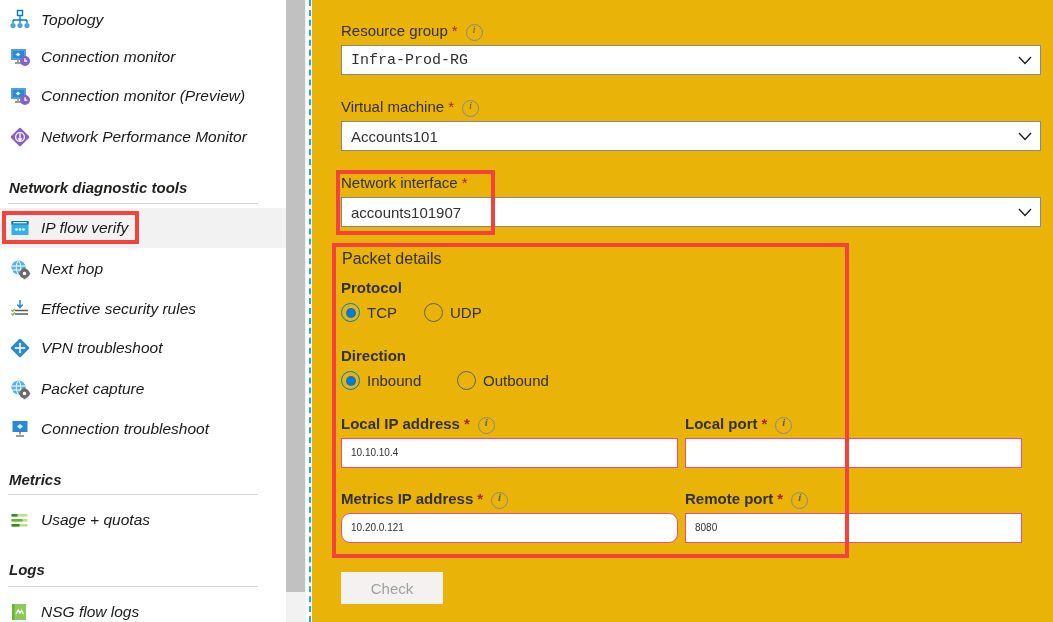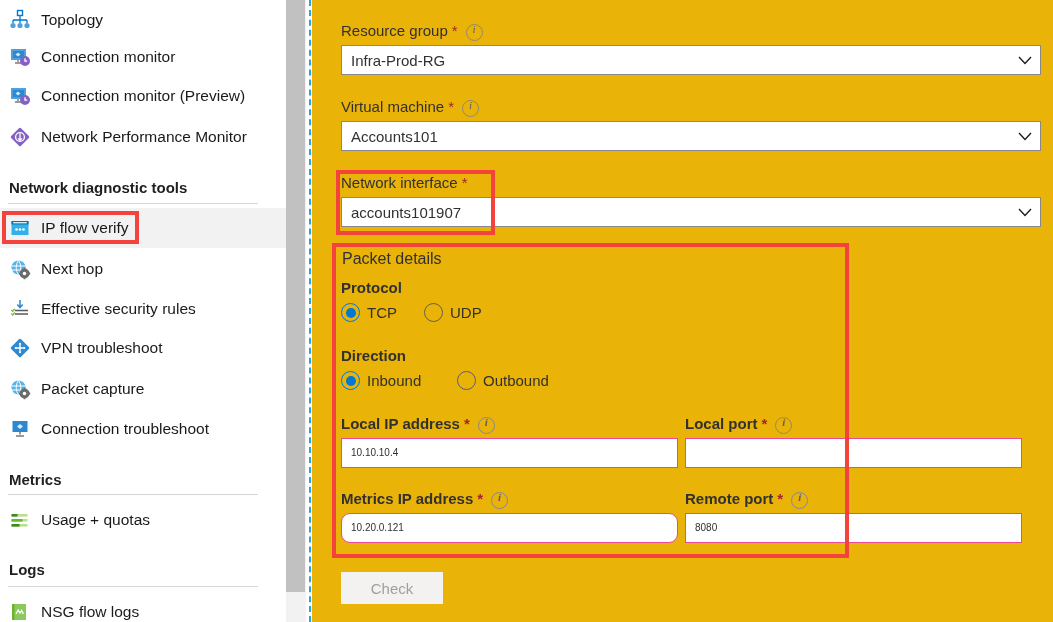--- a/index.html
+++ b/index.html
@@ -15,20 +15,21 @@
     background: #ffffff;
   }
 
   
   #sidebar {
     position: absolute;
     left: 0; top: 0;
     width: 286px; height: 622px;
     background: #ffffff;
     overflow: hidden;
+    font-style: italic;
   }
   .nav-item {
     position: absolute;
     left: 0;
     width: 286px;
     height: 40px;
     display: flex;
     align-items: center;
     box-sizing: border-box;
     padding-left: 9px;
@@ -397,21 +398,21 @@
 
   <div id="sb-track"></div>
   <div id="sb-thumb"></div>
   <div id="dash-divider"></div>
 
   <div id="main">
 
     <div class="field-label" style="left:29px; top:23px;">
       <span>Resource group</span><span class="req-star">*</span><span class="info-ico"></span>
     </div>
-    <div class="combo" style="left:29px; top:45px; width:700px;">
+    <div class="combo" style="left:29px; top:45px; width:700px;font-family:Liberation Mono, monospace;">
       <span class="val">Infra-Prod-RG</span>
       <span class="chev">
         <svg width="14" height="9" viewBox="0 0 14 9">
             <path d="M1 1 L7 7.5 L13 1" stroke="#1b1a19" stroke-width="1.3" fill="none"></path>
           </svg>
       </span>
     </div>
 
     <div class="field-label" style="left:29px; top:99px;">
       <span>Virtual machine</span><span class="req-star">*</span><span class="info-ico"></span>

